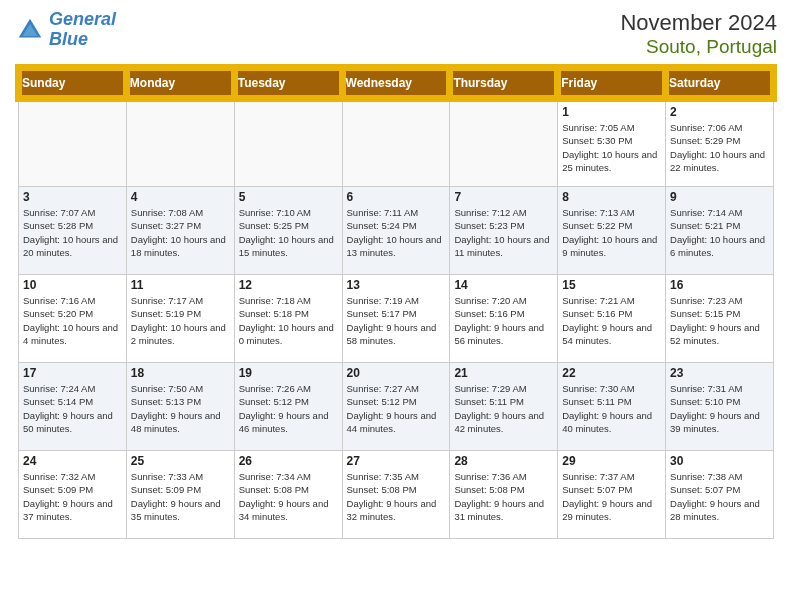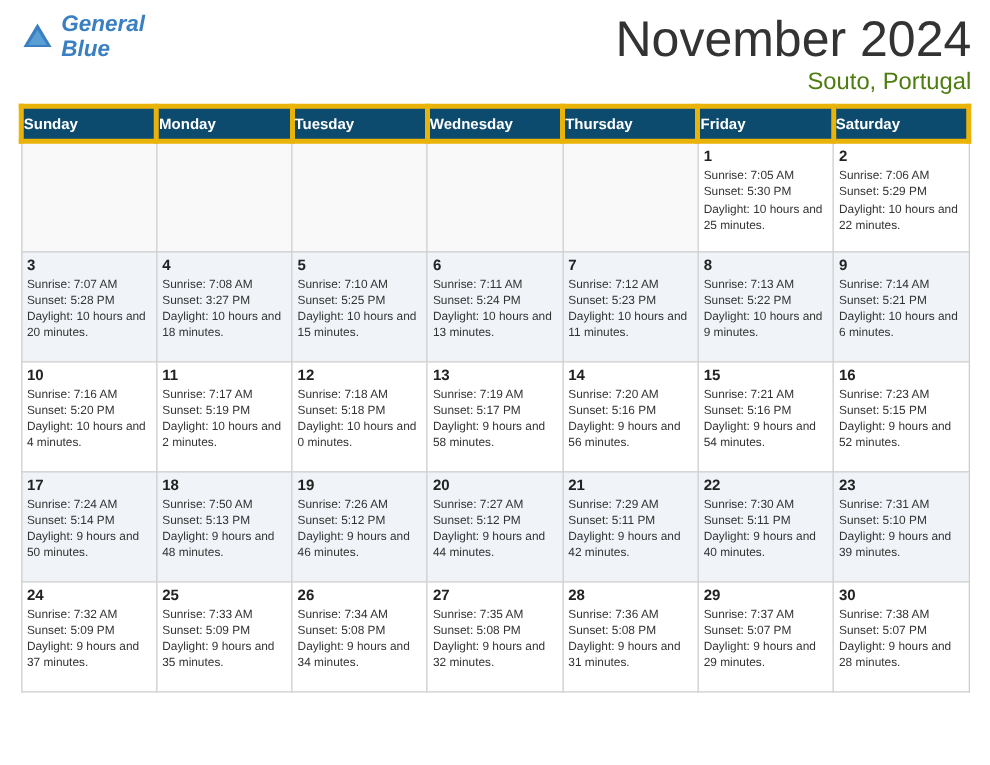--- a/index.html
+++ b/index.html
@@ -30,41 +30,41 @@
     }
     .logo-text span { color: #3a7fc1; }
     .logo-icon {
       width: 30px;
       height: 30px;
     }
     .title-block {
       text-align: right;
     }
     .month-title {
-      font-size: 40px;
+      font-size: 22px;
       font-weight: 300;
       color: #333;
     }
     .location {
       font-size: 19px;
       color: #4d7c0f;
     }
     table {
       width: 100%;
       border-collapse: collapse;
       table-layout: fixed;
     }
     thead th {
-      background-color: #0c4a6e;
+      background-color: #a16207;
       color: #fff;
       font-size: 12px;
       font-weight: bold;
       padding: 5px 0;
       text-align: left;
-      border: 4px solid #eab308;
+      border: 7px solid #eab308;
     }
     tbody td {
       vertical-align: top;
       border: 1px solid #ccc;
       padding: 3px 4px;
       font-size: 10px;
       color: #333;
       height: 88px;
       background: #fff;
     }

